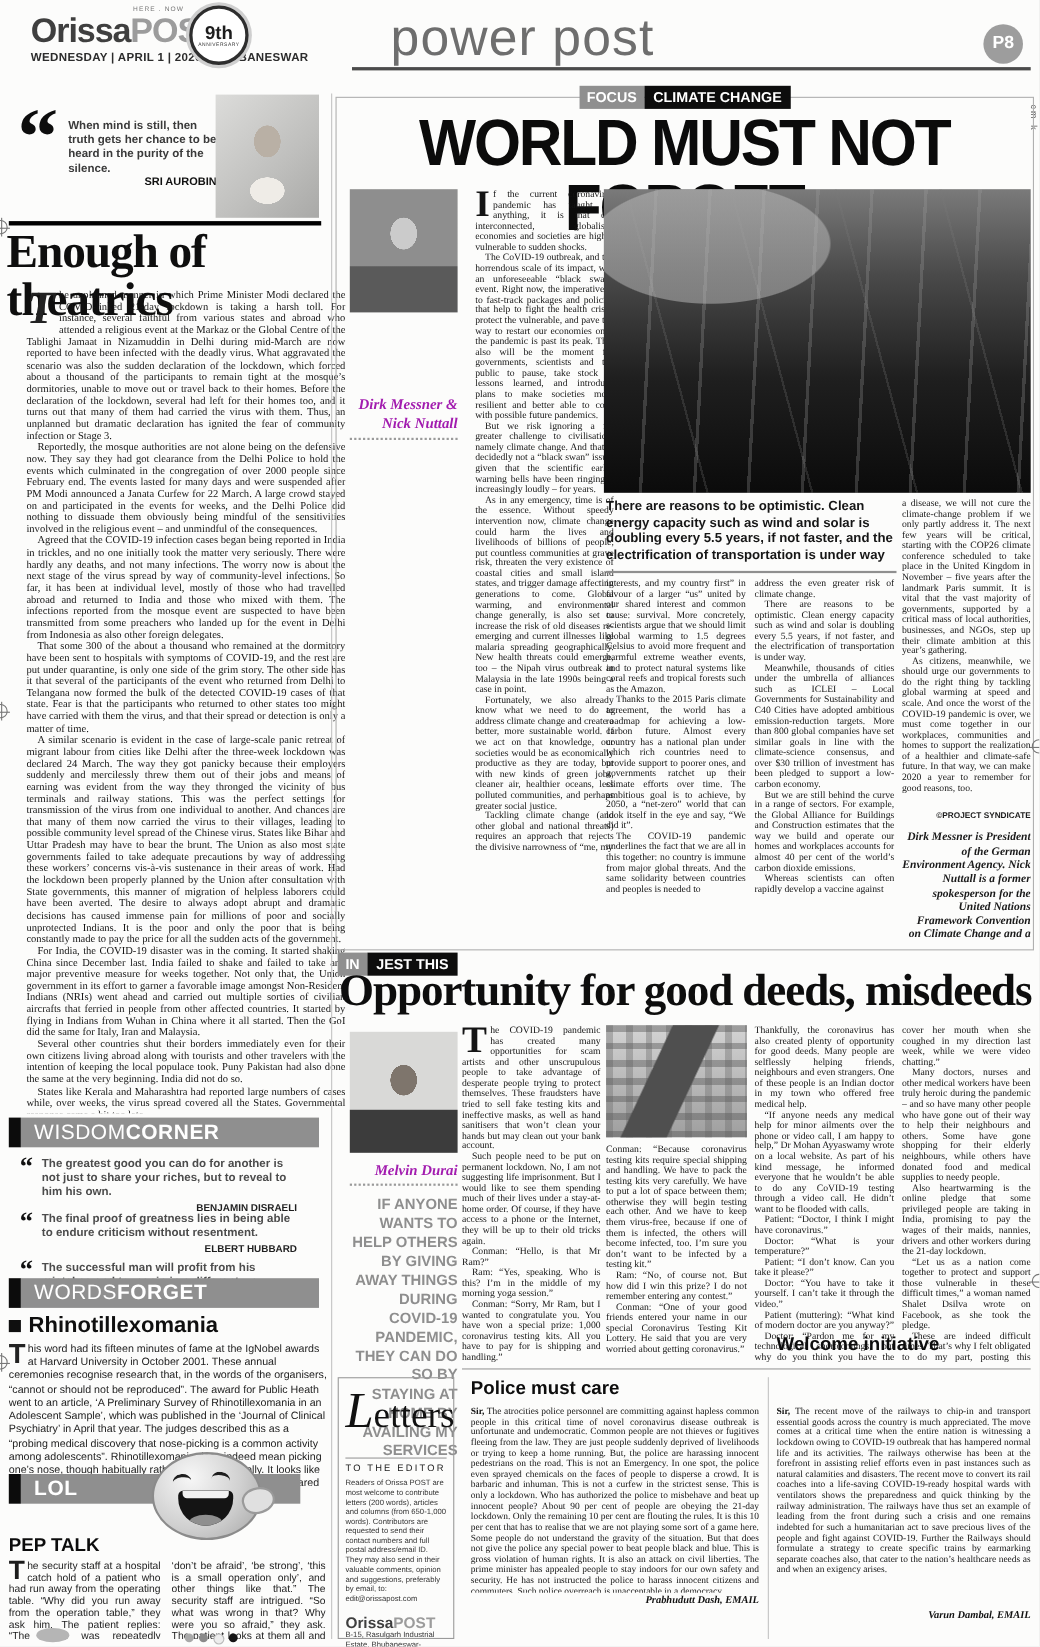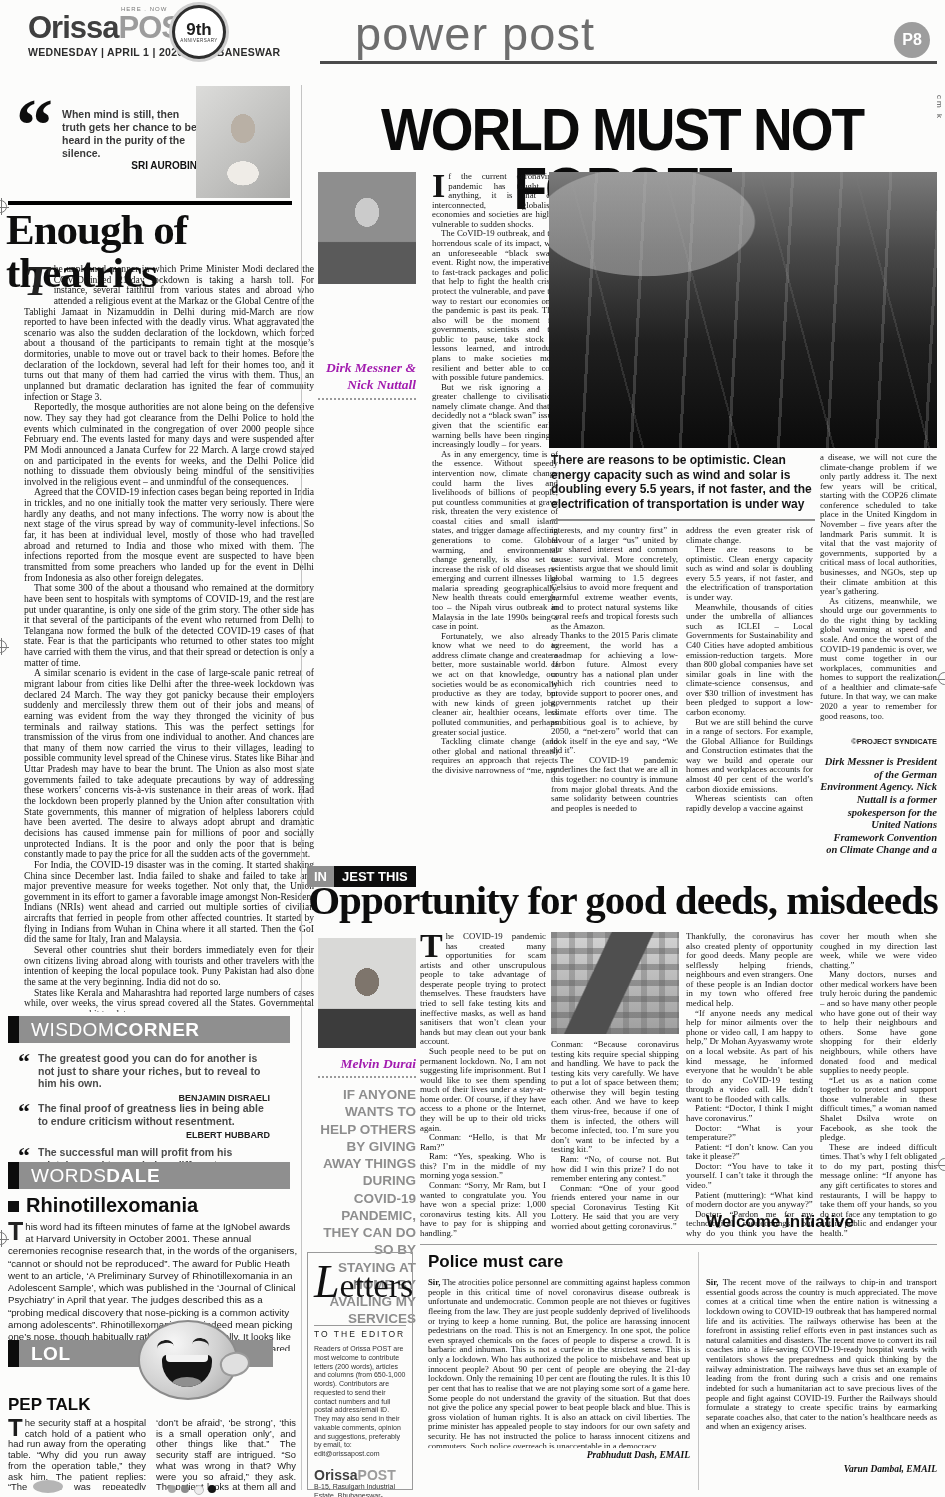--- a/index.html
+++ b/index.html
@@ -179,21 +179,21 @@
   </div>
   <div class="wq" style="left:18px;top:1146px;">
     <span class="g">“</span>
     <span class="t"><span>The successful man will profit from his mistakes and try again in a different way.</span><span class="a">DALE CARNEGIE</span></span>
   </div>
 
   <div class="abs secbar" style="left:8px;top:1162px;width:282px;">
     <div class="sq"></div>
     <div class="bar">
         <span>WORDS</span>
-        <b>DALE</b>
+        <b>FORGET</b>
       </div>
   </div>
   <div class="abs word-title"><span class="sq"></span><span>Rhinotillexomania</span></div>
   <div class="abs word-body">
       <p>This word had its fifteen minutes of fame at the IgNobel awards at Harvard University in October 2001. These annual ceremonies recognise research that, in the words of the organisers, “cannot or should not be reproduced”. The award for Public Heath went to an article, ‘A Preliminary Survey of Rhinotillexomania in an Adolescent Sample’, which was published in the ‘Journal of Clinical Psychiatry’ in April that year. The judges described this as a “probing medical discovery that nose-picking is a common activity among adolescents”. Rhinotillexomania does indeed mean picking one’s nose, though habitually rather than occasionally. It looks like an example of word invented for its own sake, but it has appeared a few times in scientific publications. An early example commonly referred to is a postal survey carried out by two Wisconsin researchers in 1994; this was written up in 1995, also in the ‘Journal of Clinical Psychiatry’, which seems to have a near corner on the term.</p>
     </div>
 
   <div class="abs secbar" style="left:8px;top:1340px;width:265px;">
     <div class="sq"></div>
     <div class="bar">
@@ -212,20 +212,26 @@
   <div class="abs pep-head">PEP TALK</div>
   <div class="abs joke dc" style="left:8px;top:1418px;width:138px;height:72px;">
       <p>The security staff at a hospital catch hold of a patient who had run away from the operating table. “Why did you run away from the operation table,” they ask him. The patient replies: “The nurse was repeatedly saying ‘don’t get nervous’,</p>
     </div>
   <div class="abs joke" style="left:156px;top:1418px;width:140px;height:72px;">
       <p>‘don’t be afraid’, ‘be strong’, ‘this is a small operation only’, and other things like that.” The security staff are intrigued. “So what was wrong in that? Why were you so afraid,” they ask. The patient looks at them all and replies with a sigh: “She was talking to the surgeon.”</p>
     </div>
 
   <div class="abs vdiv" style="left:301px;top:85px;height:1405px;"></div>
 
+  <div class="abs focus-box">
+    <div class="tagline">
+      <span class="t1">FOCUS</span>
+        <span class="t2">CLIMATE CHANGE</span>
+    </div>
+  </div>
   <div class="abs focus-head">WORLD MUST NOT FORGET</div>
 
   <div class="abs author-photo"></div>
   <div class="abs byline" style="left:318px;top:360px;width:98px;">Dirk Messner &amp; Nick Nuttall</div>
   <div class="abs dotrule" style="left:318px;top:398px;width:98px;"></div>
 
   <div class="abs newscol dc" style="left:420px;top:172px;width:126px;height:686px;margin-left:12px;">
       <p>If the current coronavirus pandemic has taught us anything, it is that our interconnected, globalised economies and societies are highly vulnerable to sudden shocks.</p>
       <p>The CoVID-19 outbreak, and the horrendous scale of its impact, was an unforeseeable “black swan” event. Right now, the imperative is to fast-track packages and policies that help to fight the health crisis, protect the vulnerable, and pave the way to restart our economies once the pandemic is past its peak. That also will be the moment for governments, scientists and the public to pause, take stock of lessons learned, and introduce plans to make societies more resilient and better able to cope with possible future pandemics.</p>
       <p>But we risk ignoring a far greater challenge to civilisation, namely climate change. And that is decidedly not a “black swan” issue, given that the scientific early-warning bells have been ringing – increasingly loudly – for years.</p>
@@ -288,20 +294,21 @@
       <p>Patient: “Doctor, I think I might have coronavirus.”</p>
       <p>Doctor: “What is your temperature?”</p>
       <p>Patient: “I don’t know. Can you take it please?”</p>
       <p>Doctor: “You have to take it yourself. I can’t take it through the video.”</p>
       <p>Patient (muttering): “What kind of modern doctor are you anyway?”</p>
       <p>Doctor: “Pardon me for my technological shortcomings, but why do you think you have the virus?”</p>
     </div>
   <div class="abs newscol" style="left:820px;top:932px;width:117px;height:308px;">
       <p>cover her mouth when she coughed in my direction last week, while we were video chatting.”</p>
       <p>Many doctors, nurses and other medical workers have been truly heroic during the pandemic – and so have many other people who have gone out of their way to help their neighbours and others. Some have gone shopping for their elderly neighbours, while others have donated food and medical supplies to needy people.</p>
+      <p>Also heartwarming is the online pledge that some privileged people are taking in India, promising to pay the wages of their maids, nannies, drivers and other workers during the 21-day lockdown.</p>
       <p>“Let us as a nation come together to protect and support those vulnerable in these difficult times,” a woman named Shalet Dsilva wrote on Facebook, as she took the pledge.</p>
       <p>These are indeed difficult times. That’s why I felt obligated to do my part, posting this message online: “If anyone has any gift certificates to stores and restaurants, I will be happy to take them off your hands, so you do not face any temptation to go out in public and endanger your health.”</p>
     </div>
 
   <div class="abs letters-rule"></div>
   <div class="abs letters-box">
     <div class="letters-title">Letters</div>
     <div class="letters-sub">TO THE EDITOR</div>
     <div class="letters-info">Readers of Orissa POST are most welcome to contribute letters (200 words), articles and columns (from 650-1,000 words). Contributors are requested to send their contact numbers and full postal address/email ID. They may also send in their valuable comments, opinion and suggestions, preferably by email, to: edit@orissapost.com</div>
     <div class="letters-brand"><span class="o1">Orissa</span><span class="o2">POST</span></div>

